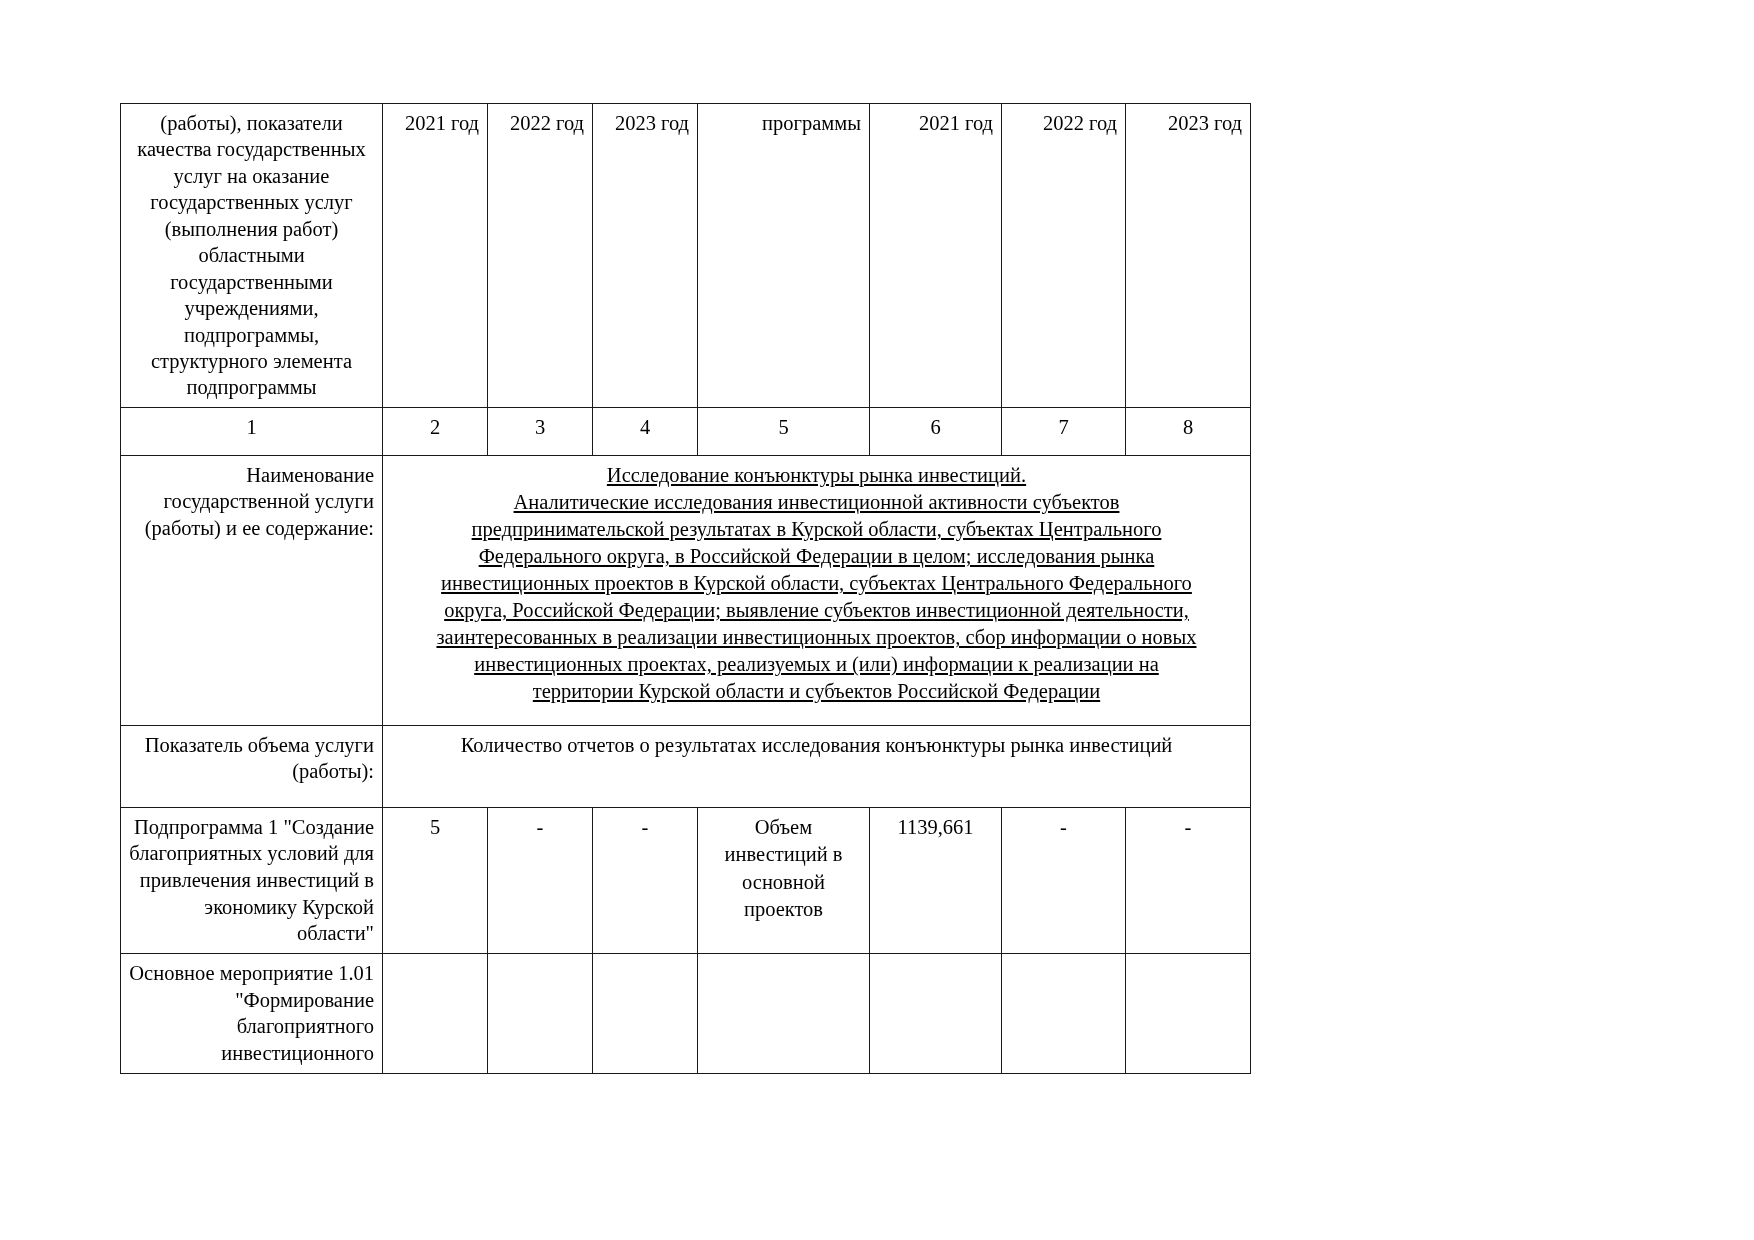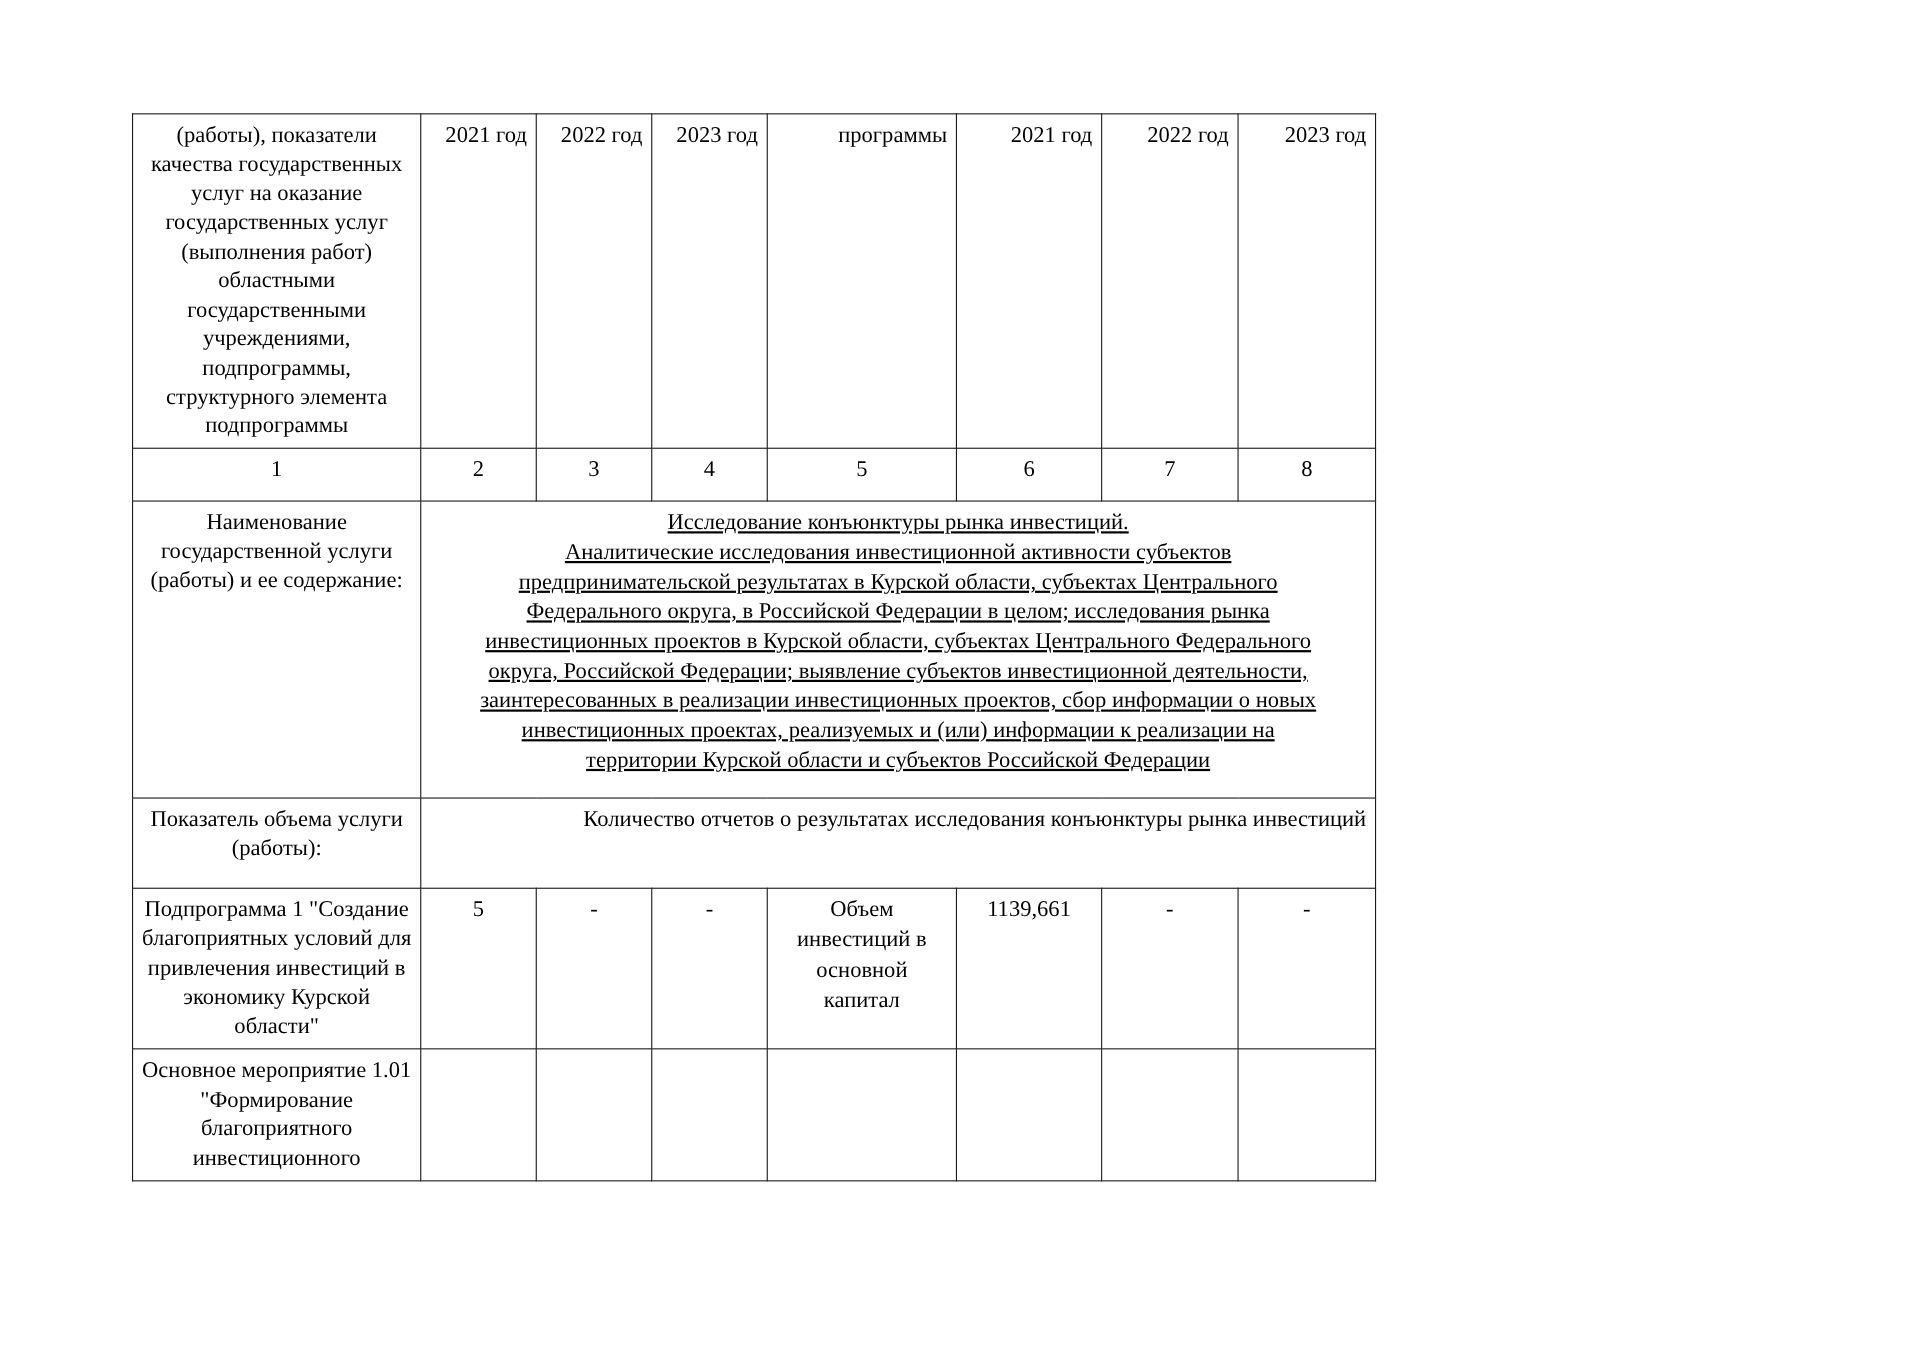--- a/index.html
+++ b/index.html
@@ -59,26 +59,26 @@
 
   .bigtext {
     text-align: center;
     line-height: 1.32;
     padding-top: 9px;
     padding-bottom: 10px;
   }
   .bigtext p { margin: 0; text-decoration: underline; }
 
   .label-cell {
-    text-align: center;
+    text-align: right;
     line-height: 1.30;
     padding-top: 9px;
   }
   .vol-cell {
-    text-align: right;
+    text-align: center;
     padding-top: 10px;
     line-height: 1.3;
   }
   .datacell {
     text-align: center;
     padding-top: 10px;
     line-height: 1.34;
   }
   .dash { text-align: center; padding-top: 10px; }
 </style>
@@ -140,21 +140,21 @@
         <tr style="height: 82px;">
           <td class="label-cell">Показатель объема услуги (работы):</td>
           <td class="vol-cell" colspan="7">Количество отчетов о результатах исследования конъюнктуры рынка инвестиций</td>
         </tr>
 
         <tr style="height: 135px;">
           <td class="label-cell">Подпрограмма 1 "Создание благоприятных условий для привлечения инвестиций в экономику Курской области"</td>
           <td class="dash">5</td>
           <td class="dash">-</td>
           <td class="dash">-</td>
-          <td class="datacell">Объем инвестиций в основной капитал</td>
+          <td class="datacell">Объем инвестиций в основной проектов</td>
           <td class="dash">1139,661</td>
           <td class="dash">-</td>
           <td class="dash">-</td>
         </tr>
 
         <tr style="height: 118px;">
           <td class="label-cell">Основное мероприятие 1.01 "Формирование благоприятного инвестиционного</td>
           <td class="dash"></td>
           <td class="dash"></td>
           <td class="dash"></td>

